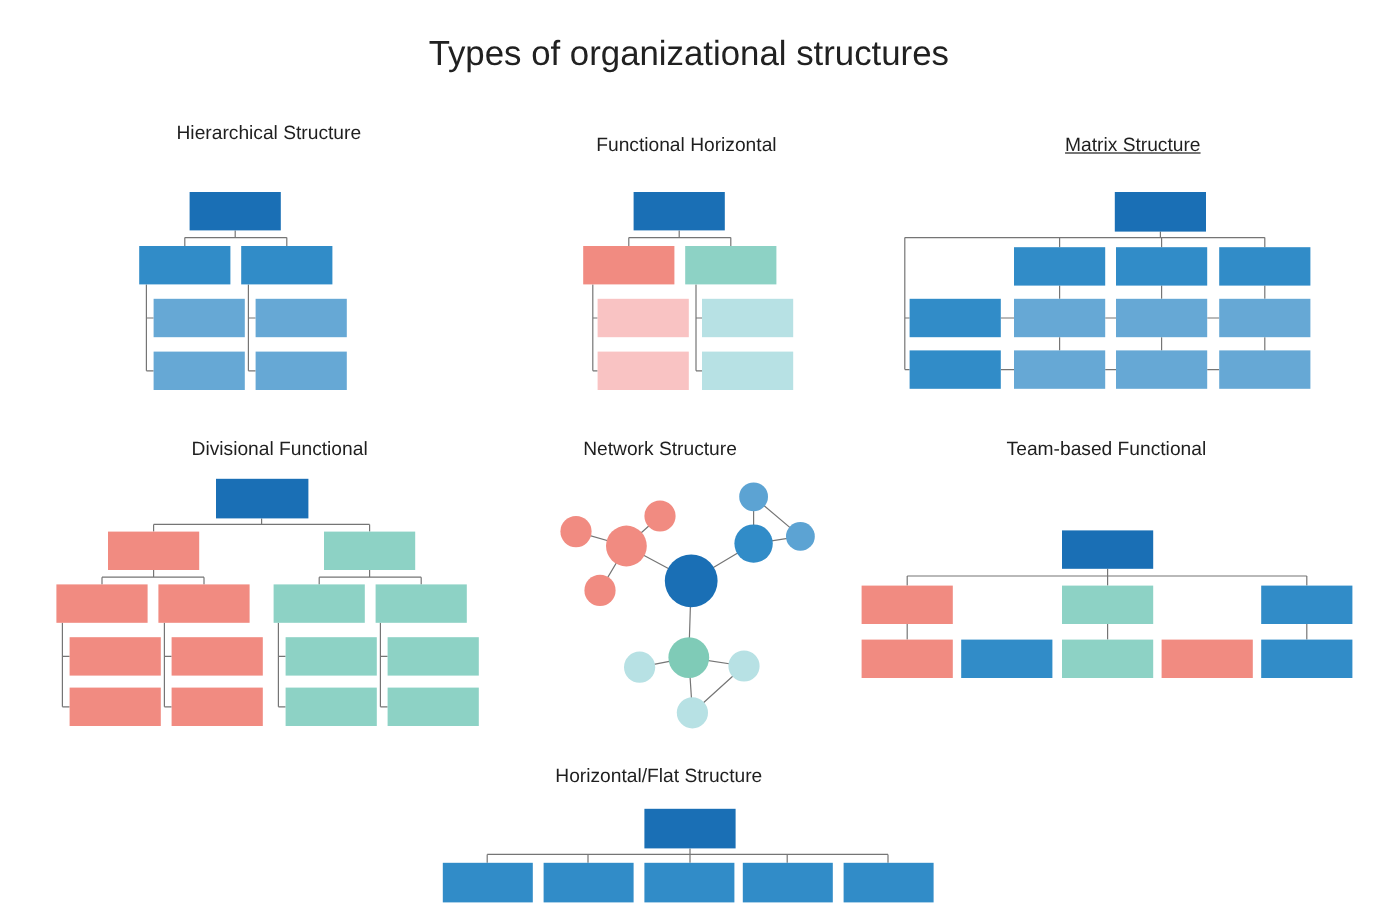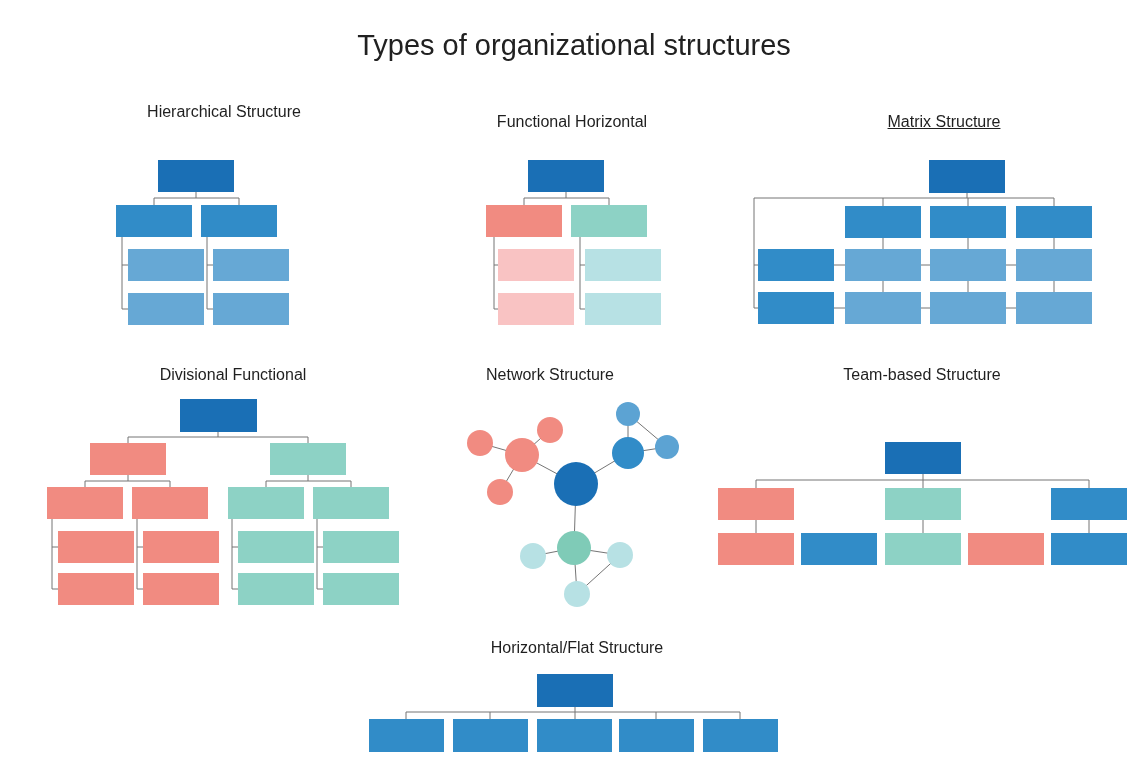--- a/index.html
+++ b/index.html
@@ -33,22 +33,22 @@
 
 <div id="canvas">
 
   <div class="main-title">Types of organizational structures</div>
 
   <div class="diagram-title" style="left:224px; top:103px;">Hierarchical Structure</div>
   <div class="diagram-title" style="left:572px; top:113px;">Functional Horizontal</div>
   <div class="diagram-title" style="left:944px; top:113px;text-decoration:underline;">Matrix Structure</div>
   <div class="diagram-title" style="left:233px; top:366px;">Divisional Functional</div>
   <div class="diagram-title" style="left:550px; top:366px;">Network Structure</div>
-  <div class="diagram-title" style="left:922px; top:366px;">Team-based Structure</div>
-  <div class="diagram-title" style="left:577px; top:639px;">Horizontal/Flat Structure</div>
+  <div class="diagram-title" style="left:922px; top:366px;">Team-based Functional</div>
+  <div class="diagram-title" style="left:549px; top:639px;">Horizontal/Flat Structure</div>
 
   <svg class="diagram-svg" style="left:98px; top:150px;" width="254" height="182">
     <path fill="none" stroke-width="1" d="M98 42 V48 M56 48 H141 M56 48 V55 M141 48 V55 M24 87 V159 M24 115 H30 M24 159 H30 M109 87 V159 M109 115 H115 M109 159 H115" stroke="#757575"></path>
     <rect x="60" y="10" width="76" height="32" fill="#1A6FB5"></rect>
     <rect x="18" y="55" width="76" height="32" fill="#318CC8"></rect>
     <rect x="103" y="55" width="76" height="32" fill="#318CC8"></rect>
     <rect x="30" y="99" width="76" height="32" fill="#66A8D5"></rect>
     <rect x="30" y="143" width="76" height="32" fill="#66A8D5"></rect>
     <rect x="115" y="99" width="76" height="32" fill="#66A8D5"></rect>
     <rect x="115" y="143" width="76" height="32" fill="#66A8D5"></rect>

